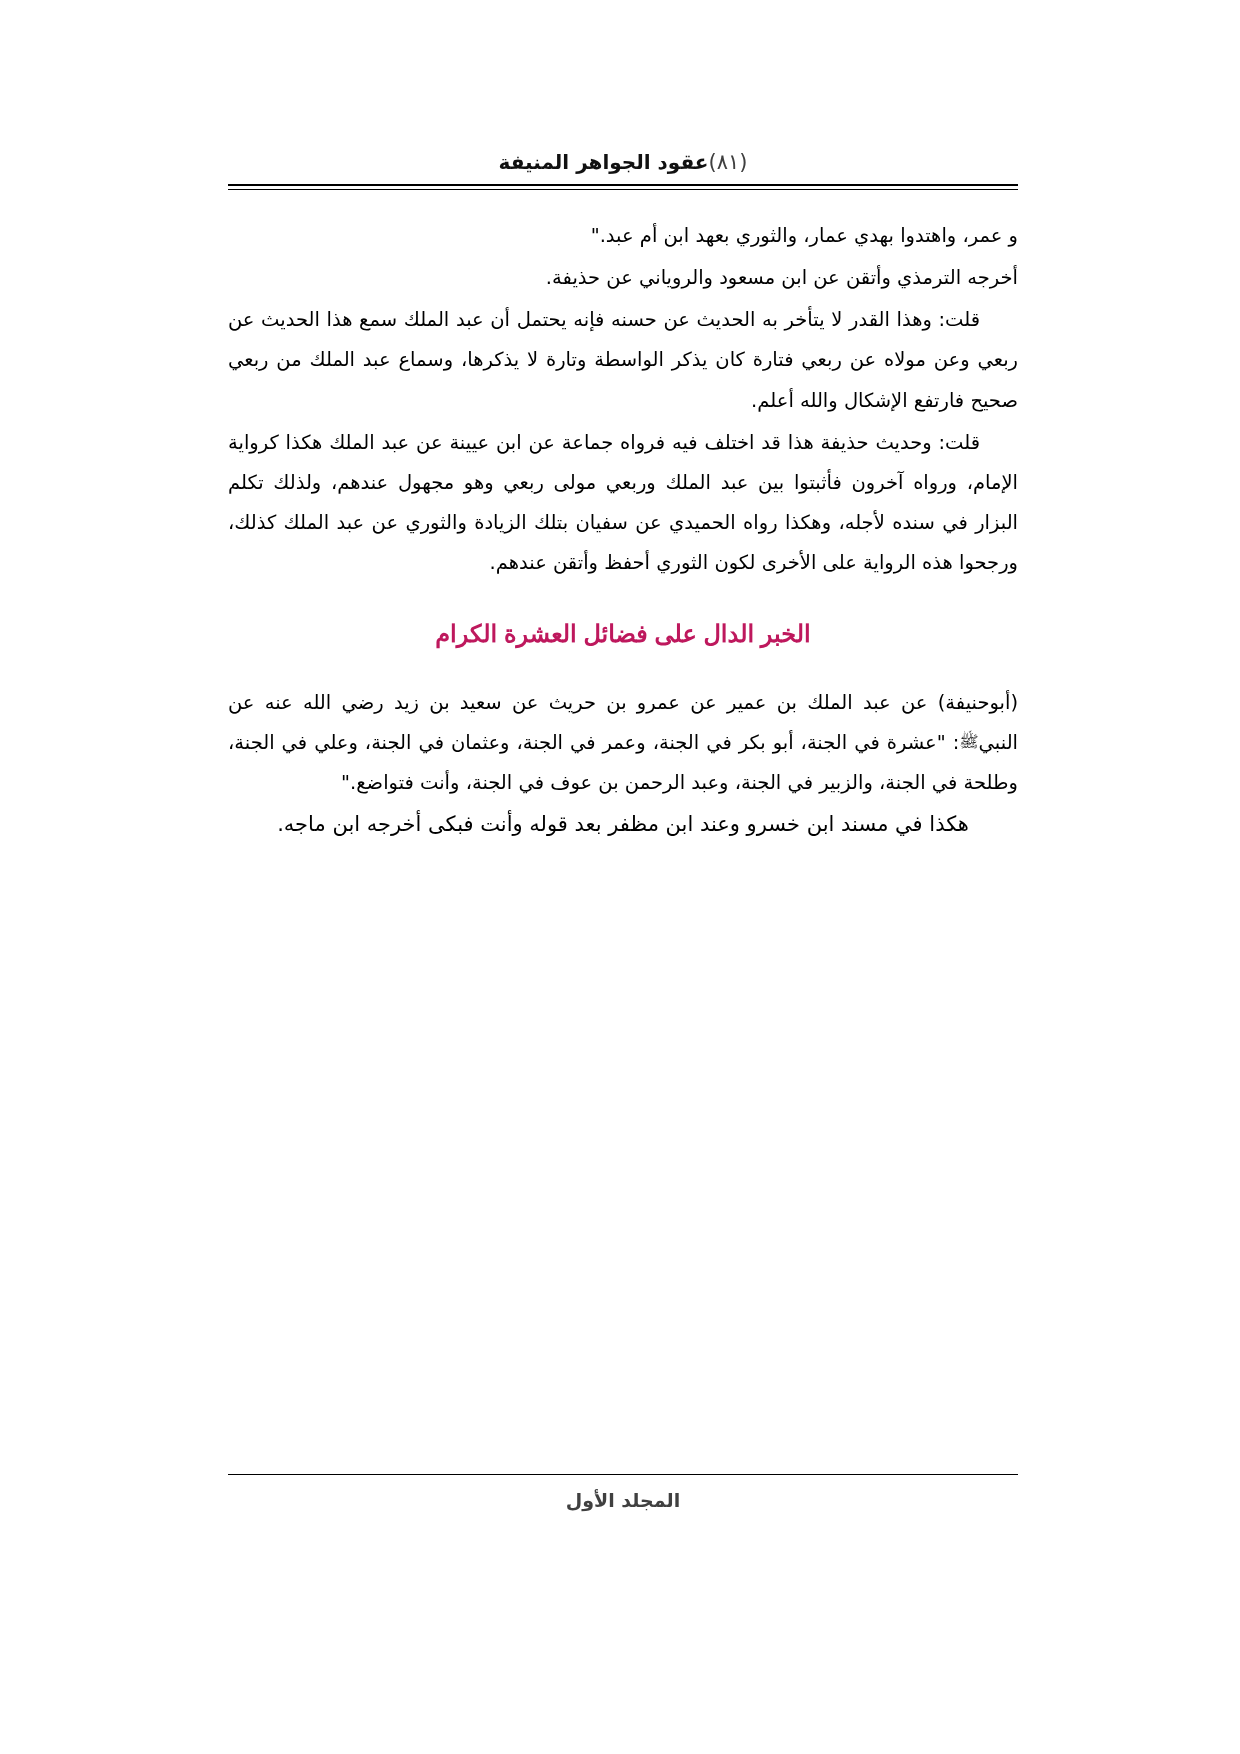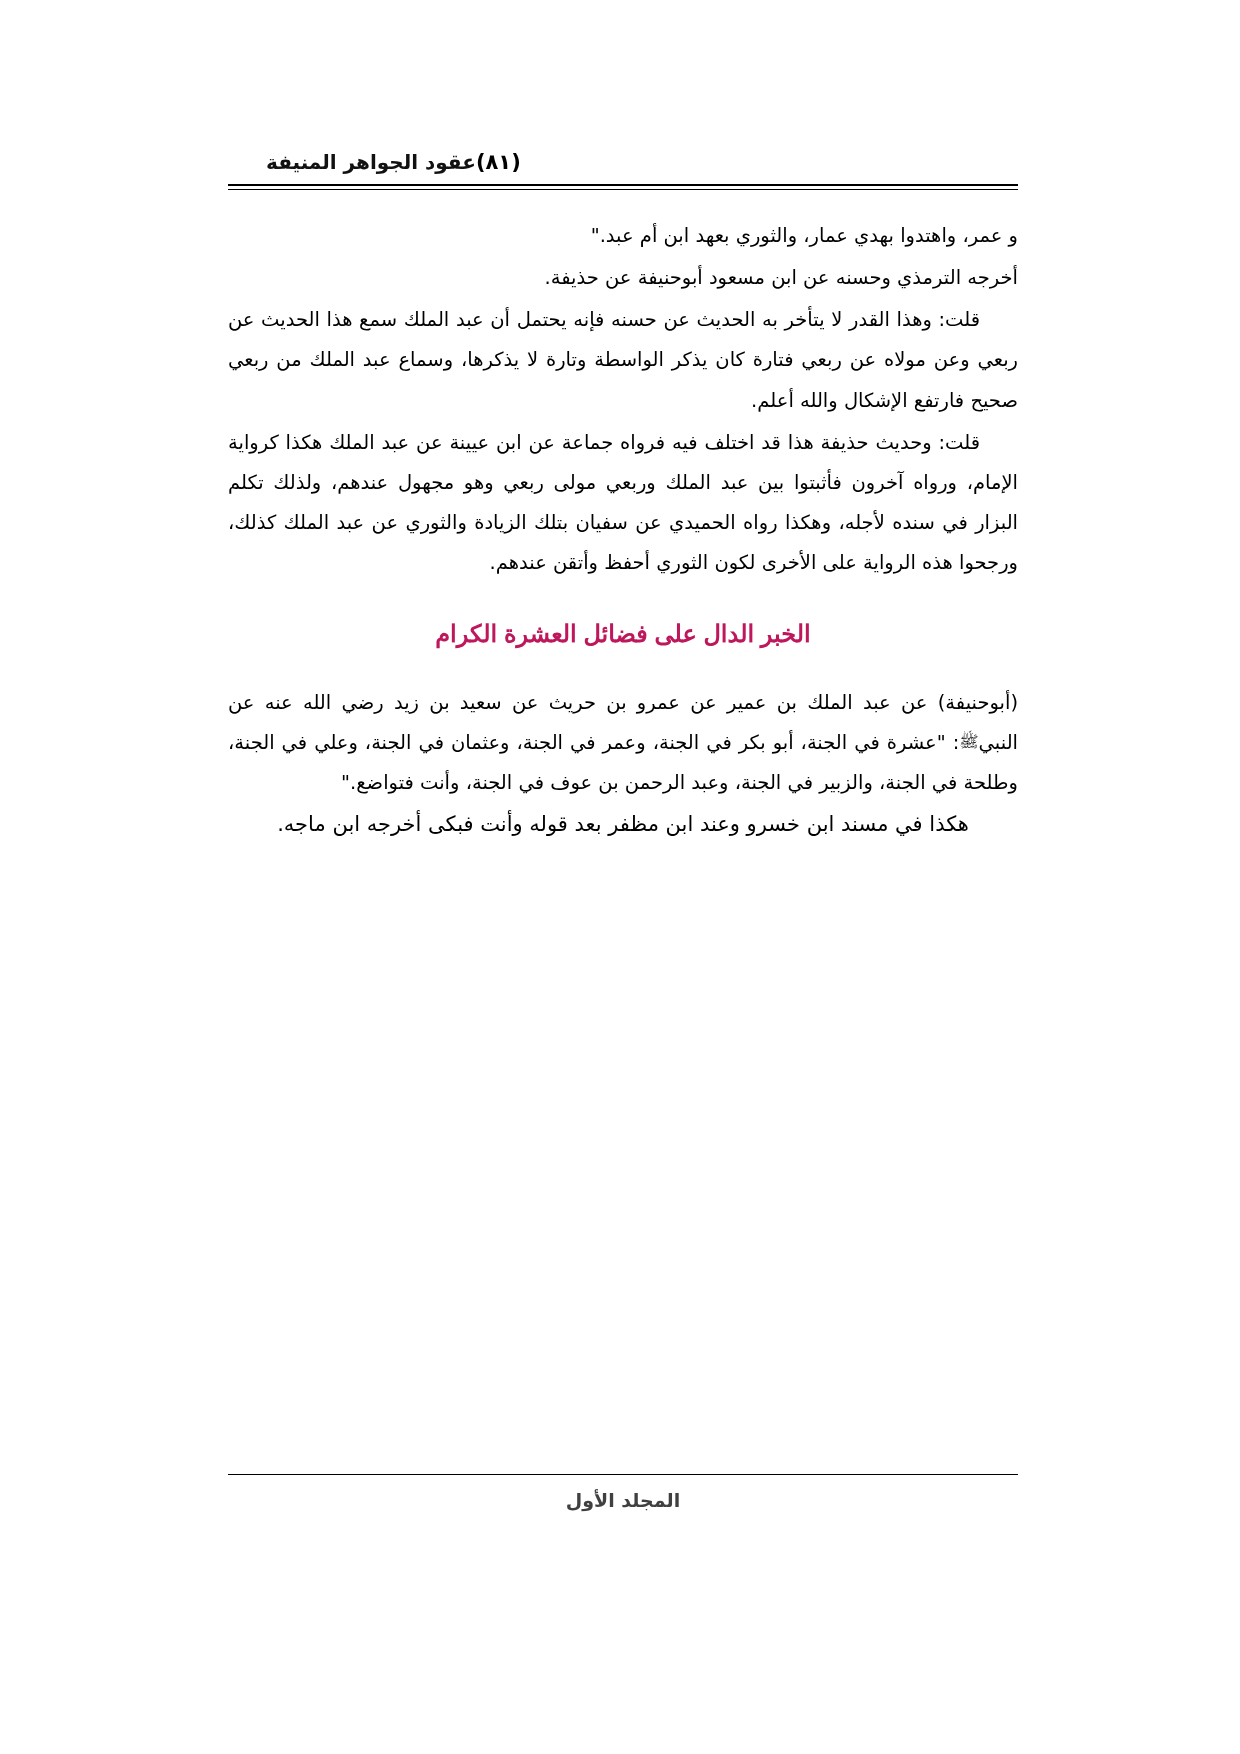--- a/index.html
+++ b/index.html
@@ -24,38 +24,37 @@
     position: absolute;
     top: 150px;
     left: 228px;
     width: 790px;
   }
 
   
   .header-row {
     display: flex;
     flex-direction: row-reverse;
-    justify-content: flex-start;
+    justify-content: center;
     align-items: flex-end;
     direction: rtl;
     padding: 0 6px 10px 6px;
-    margin-left: 32px;
   }
   .header-title {
     font-family: "DejaVu Sans", sans-serif;
     font-size: 20px;
     font-weight: 700;
     letter-spacing: 0;
     color: #111;
   }
   .header-pageno {
     font-family: "DejaVu Sans", sans-serif;
     font-size: 21px;
-    font-weight: 700;
-    color: #000000;
+    font-weight: 400;
+    color: #404040;
   }
   .rule-double {
     border-top: 2.5px solid #000;
     border-bottom: 1px solid #000;
     height: 3px;
     margin: 0 0 26px 0;
   }
 
   
   .body-text {
@@ -127,21 +126,21 @@
     <div class="header-row">
       <span class="header-title">عقود الجواهر المنيفة</span>
       <span class="header-pageno">(٨١)</span>
     </div>
     <div class="rule-double"></div>
 
     <div class="body-text">
 
       <p class="para rightish">و عمر، واهتدوا بهدي عمار، والثوري بعهد ابن أم عبد."</p>
 
-      <p class="para rightish">أخرجه الترمذي وحسنه عن ابن مسعود أبوحنيفة عن حذيفة.</p>
+      <p class="para rightish">أخرجه الترمذي وأتقن عن ابن مسعود والروياني عن حذيفة.</p>
 
       <p class="para indent">قلت: وهذا القدر لا يتأخر به الحديث عن حسنه فإنه يحتمل أن عبد الملك سمع هذا الحديث عن ربعي وعن مولاه عن ربعي فتارة كان يذكر الواسطة وتارة لا يذكرها، وسماع عبد الملك من ربعي صحيح فارتفع الإشكال والله أعلم.</p>
 
       <p class="para indent">قلت: وحديث حذيفة هذا قد اختلف فيه فرواه جماعة عن ابن عيينة عن عبد الملك هكذا كرواية الإمام، ورواه آخرون فأثبتوا بين عبد الملك وربعي مولى ربعي وهو مجهول عندهم، ولذلك تكلم البزار في سنده لأجله، وهكذا رواه الحميدي عن سفيان بتلك الزيادة والثوري عن عبد الملك كذلك، ورجحوا هذه الرواية على الأخرى لكون الثوري أحفظ وأتقن عندهم.</p>
 
       <h2 class="section-heading">الخبر الدال على فضائل العشرة الكرام</h2>
 
       <p class="para"><span>(أبوحنيفة) عن عبد الملك بن عمير عن عمرو بن حريث عن سعيد بن زيد رضي الله عنه عن النبي</span><span class="salla">ﷺ</span><span>: "عشرة في الجنة، أبو بكر في الجنة، وعمر في الجنة، وعثمان في الجنة، وعلي في الجنة، وطلحة في الجنة، والزبير في الجنة، وعبد الرحمن بن عوف في الجنة، وأنت فتواضع."</span></p>
 
       <p class="para small-last">هكذا في مسند ابن خسرو وعند ابن مظفر بعد قوله وأنت فبكى أخرجه ابن ماجه.</p>

